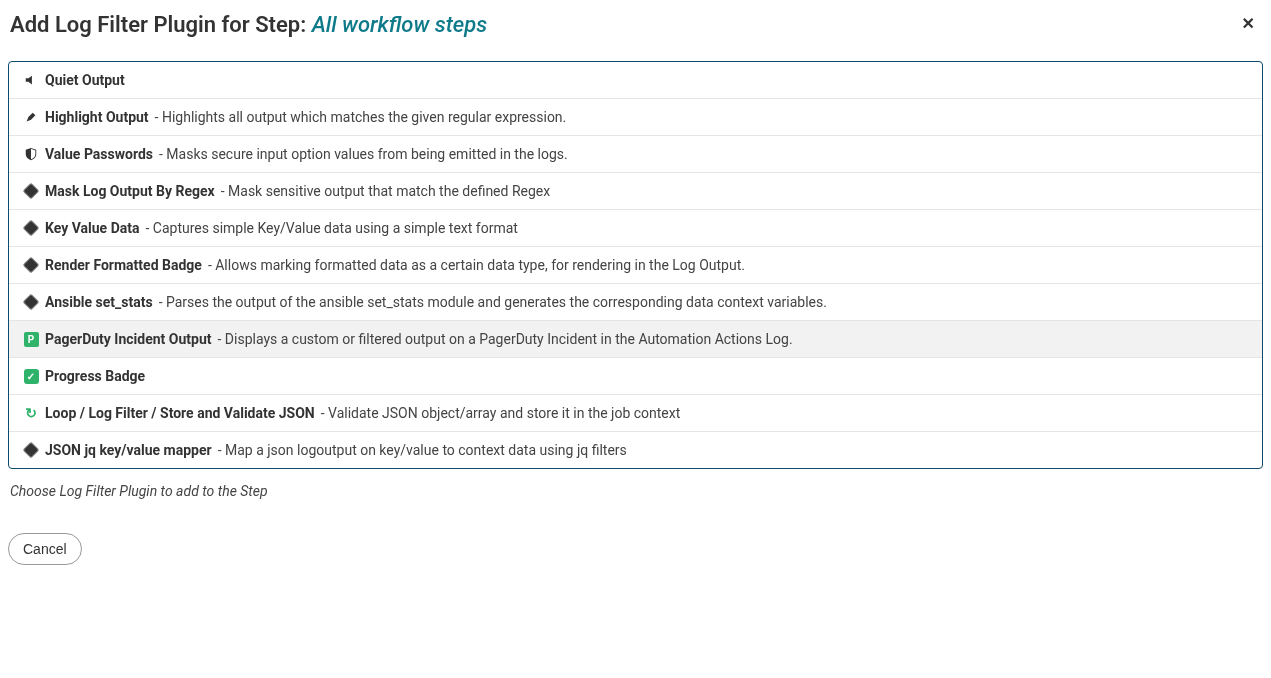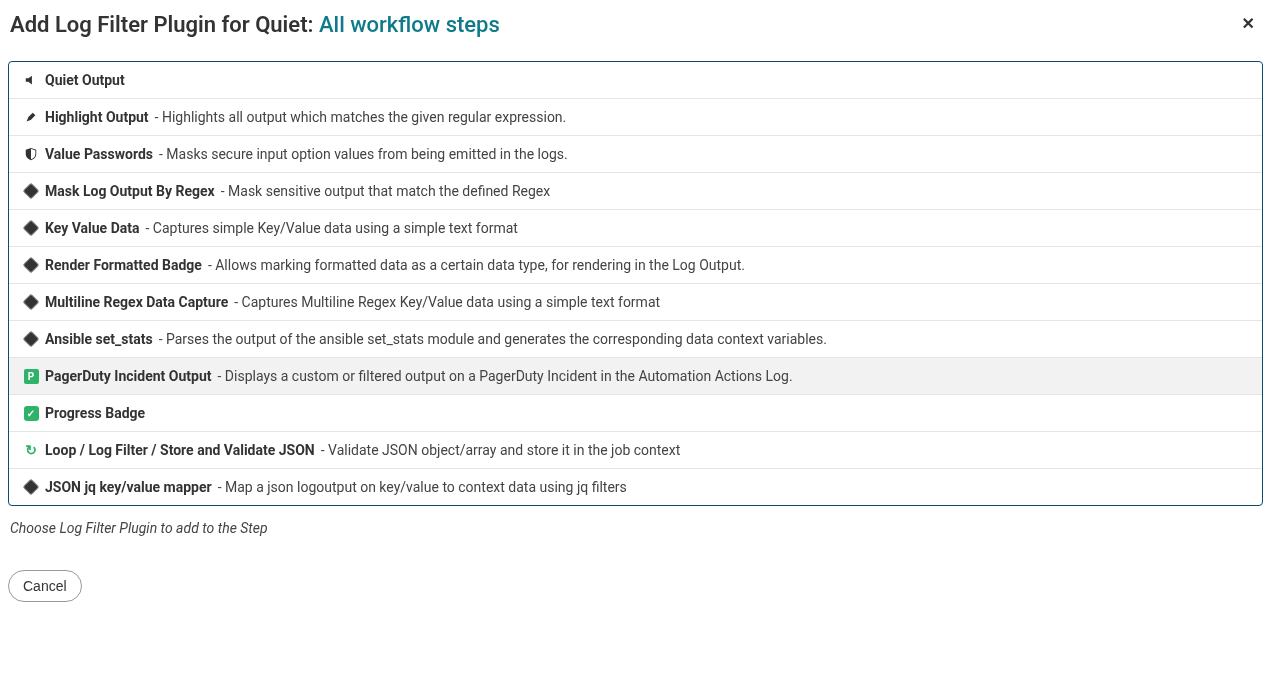--- a/index.html
+++ b/index.html
@@ -1,19 +1,19 @@
 <!DOCTYPE html>
 <html><head>
 <meta charset="utf-8">
 <style>
 * { box-sizing: border-box; margin: 0; padding: 0; }
 body { font-family: -apple-system, BlinkMacSystemFont, "Segoe UI", Roboto, Helvetica, Arial, sans-serif; background: #fff; color: #333; padding: 8px; width: 1271px; }
 .header { display: flex; justify-content: space-between; align-items: flex-start; padding: 4px 2px 24px 2px; }
 .title { font-size: 22px; font-weight: 600; color: #333; }
-.title-link { color: #0f7b8a; font-weight: 500; }
+.title-link { color: #0f7b8a; font-weight: 500; font-style: italic; }
 .close { font-size: 16px; font-weight: 700; cursor: pointer; padding: 2px 6px; color: #333; }
 .list { border: 1px solid #0c4a6e; border-radius: 4px; overflow: hidden; }
 .item { padding: 10px 14px; border-bottom: 1px solid #e5e5e5; font-size: 14px; cursor: pointer; display: flex; align-items: center; gap: 6px; }
 .item:last-child { border-bottom: none; }
 .item:hover, .item.hover { background: #f2f2f2; }
 .icon { display: inline-flex; width: 16px; height: 16px; align-items: center; justify-content: center; flex-shrink: 0; }
 .item-name { font-weight: 700; color: #333; }
 .item-desc { color: #444; }
 .help { font-size: 14px; color: #444; padding: 14px 2px 20px 2px; font-style: italic; }
 .footer { padding: 14px 0 6px 0; }
@@ -22,21 +22,21 @@
 .diamond { width: 12px; height: 12px; background: #333; transform: rotate(45deg); border: 1px solid #888; border-radius: 2px; }
 .badge-p { width: 15px; height: 15px; background: #2fb26a; color: #fff; font-size: 10px; font-weight: 700; display: flex; align-items: center; justify-content: center; border-radius: 2px; }
 .badge-check { width: 15px; height: 15px; background: #2fb26a; color: #fff; font-size: 10px; font-weight: 700; display: flex; align-items: center; justify-content: center; border-radius: 3px; }
 .arrows { font-size: 12px; color: #2fb26a; letter-spacing: -2px; font-weight: 700; }
 </style>
 </head>
 <body>
 
 <div class="header">
   <div class="title">
-    <span>Add Log Filter Plugin for Quiet: </span><span class="title-link">All workflow steps</span>
+    <span>Add Log Filter Plugin for Step: </span><span class="title-link">All workflow steps</span>
   </div>
   <div class="close">✕</div>
 </div>
 
 <div class="list" id="plugin-list">
     <div class="item">
       <span class="icon">
         <svg viewBox="0 0 16 16" width="14" height="14">
           <path fill="#333" d="M2 6h3l4-3v10l-4-3H2z"></path>
         </svg>
@@ -80,27 +80,20 @@
       <span class="icon">
         <span class="diamond"></span>
       </span>
       <span class="item-name">Render Formatted Badge</span>
       <span class="item-desc"> - Allows marking formatted data as a certain data type, for rendering in the Log Output.</span>
     </div>
     <div class="item">
       <span class="icon">
         <span class="diamond"></span>
       </span>
-      <span class="item-name">Multiline Regex Data Capture</span>
-      <span class="item-desc"> - Captures Multiline Regex Key/Value data using a simple text format</span>
-    </div>
-    <div class="item">
-      <span class="icon">
-        <span class="diamond"></span>
-      </span>
       <span class="item-name">Ansible set_stats</span>
       <span class="item-desc"> - Parses the output of the ansible set_stats module and generates the corresponding data context variables.</span>
     </div>
     <div class="item hover">
       <span class="icon">
         <span class="badge-p">P</span>
       </span>
       <span class="item-name">PagerDuty Incident Output</span>
       <span class="item-desc"> - Displays a custom or filtered output on a PagerDuty Incident in the Automation Actions Log.</span>
     </div>

